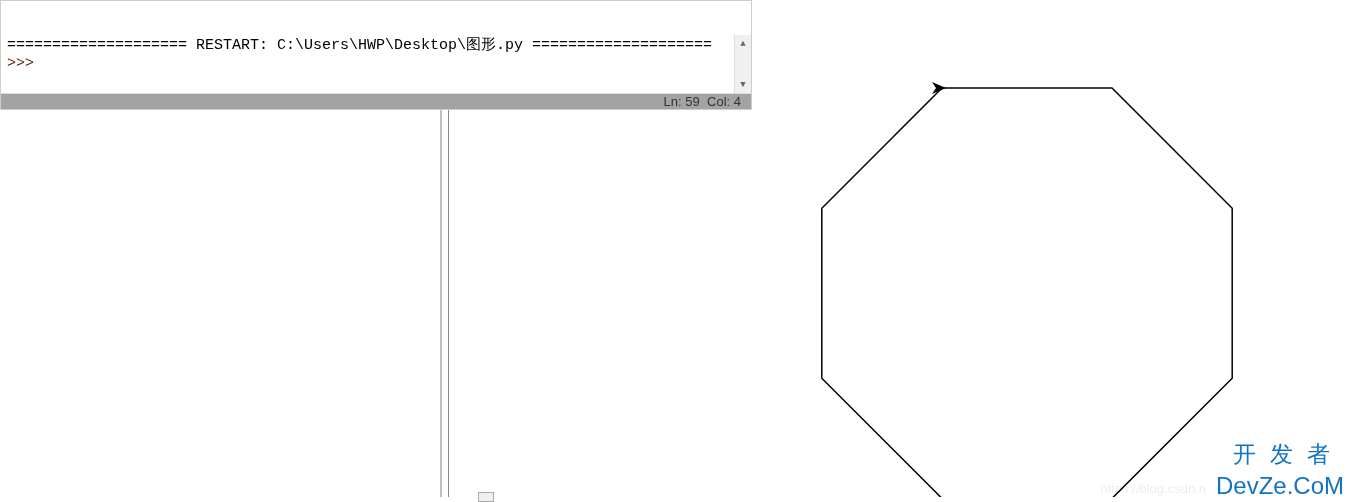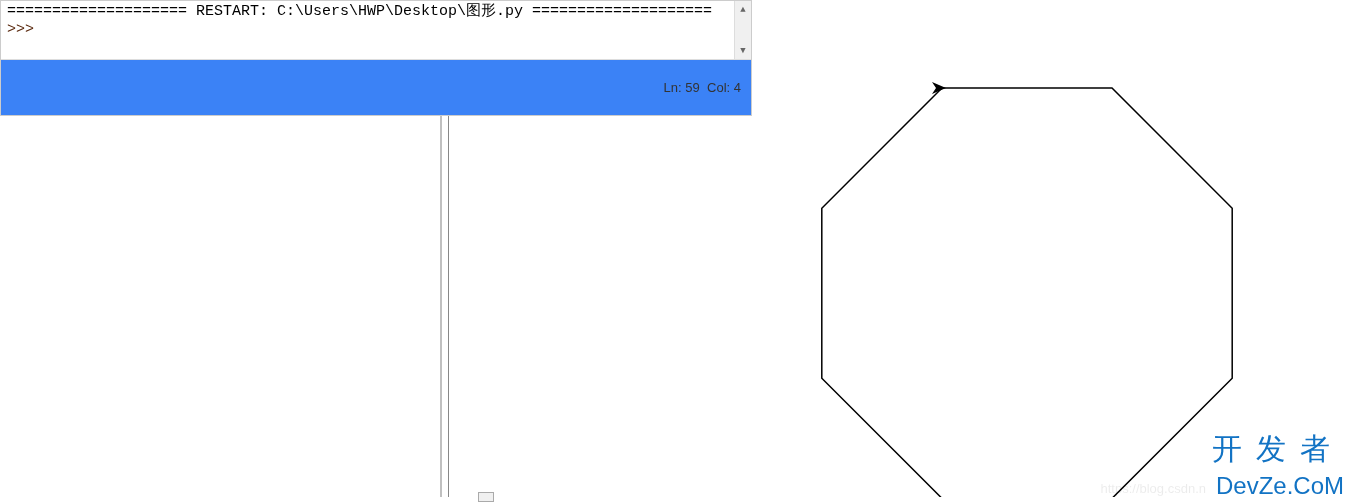--- a/index.html
+++ b/index.html
@@ -19,20 +19,21 @@
     background: #fff;
     border: 1px solid #ccc;
   }
   .shell-area {
     padding: 2px 6px 20px 6px;
     font-size: 15px;
     line-height: 18px;
     font-family: "Courier New", "Microsoft YaHei", monospace;
     position: relative;
     min-height: 56px;
+    margin-top: 34px;
   }
   .restart-line {
     color: #000;
     white-space: pre;
   }
   .prompt-line {
     white-space: pre;
   }
   .blue { color: #0000cc; }
   .black { color: #000; }
@@ -53,23 +54,23 @@
   .sb-btn {
     width: 17px;
     height: 17px;
     display: flex;
     align-items: center;
     justify-content: center;
     font-size: 9px;
     color: #666;
   }
   .statusbar {
-    background: #3b82f6;
+    background: #a3a3a3;
     border-top: 1px solid #ddd;
-    padding: 20px 10px;
+    padding: 0 10px;
     font-size: 13px;
     font-family: Arial, sans-serif;
     text-align: right;
     color: #333;
   }
   .turtle-window {
     position: absolute;
     top: 0;
     left: 440px;
     right: 0;
@@ -87,21 +88,21 @@
   }
   .canvas {
     position: absolute;
     inset: 0;
   }
   .watermark-cn {
     position: absolute;
     right: 12px;
     bottom: 32px;
     font-family: "Microsoft YaHei", sans-serif;
-    font-size: 30px;
+    font-size: 23px;
     letter-spacing: 14px;
     color: #1273c4;
     font-weight: 500;
   }
   .watermark-en {
     position: absolute;
     right: 12px;
     bottom: 2px;
     font-family: Arial, sans-serif;
     font-size: 24px;

